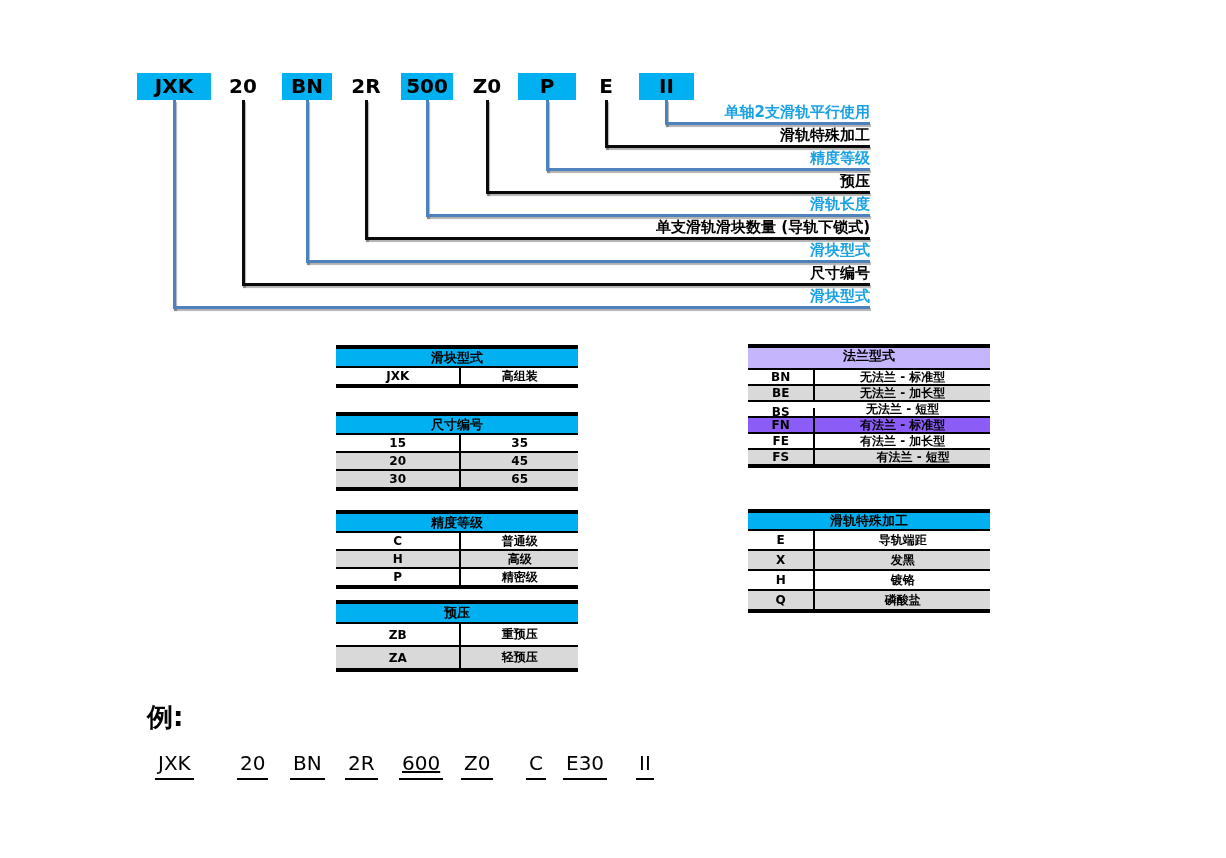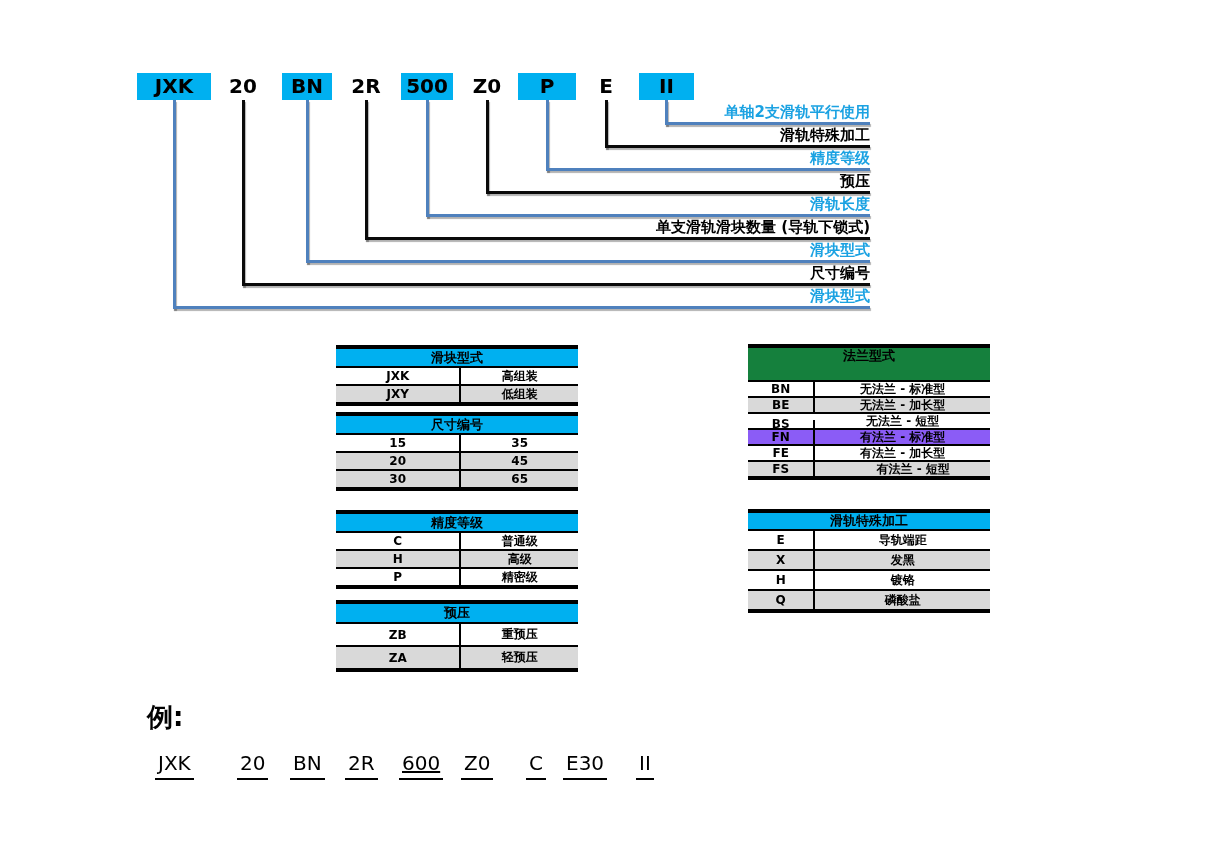--- a/index.html
+++ b/index.html
@@ -78,24 +78,20 @@
       <div class="hline" style="left: 664.5px; top: 122px; width: 205.5px; background: rgb(79, 129, 189);"></div>
       <div class="seg-label" style="top: 103px; color: rgb(27, 162, 226);">单轴2支滑轨平行使用</div>
     </div>
   <div id="tables-area">
       <div class="tbl" style="left: 336px; top: 345px; width: 242px;">
         <div class="tbl-head" style="height: 17px; line-height: 17px; background: rgb(0, 176, 240);">滑块型式</div>
         <div class="tbl-row" style="height: 16px; background: rgb(255, 255, 255);">
           <div class="c1" style="width: 51%;">JXK</div>
           <div class="c2">高组装</div>
         </div>
-        <div class="tbl-row" style="height: 16px; background: rgb(217, 217, 217);">
-          <div class="c1" style="width: 51%;">JXY</div>
-          <div class="c2">低组装</div>
-        </div>
       </div>
       <div class="tbl" style="left: 336px; top: 412px; width: 242px;">
         <div class="tbl-head" style="height: 17px; line-height: 17px; background: rgb(0, 176, 240);">尺寸编号</div>
         <div class="tbl-row" style="height: 16px; background: rgb(255, 255, 255);">
           <div class="c1" style="width: 51%;">15</div>
           <div class="c2">35</div>
         </div>
         <div class="tbl-row" style="height: 16px; background: rgb(217, 217, 217);">
           <div class="c1" style="width: 51%;">20</div>
           <div class="c2">45</div>
@@ -125,21 +121,21 @@
         <div class="tbl-row" style="height: 21px; background: rgb(255, 255, 255);">
           <div class="c1" style="width: 51%;">ZB</div>
           <div class="c2">重预压</div>
         </div>
         <div class="tbl-row" style="height: 21px; background: rgb(217, 217, 217);">
           <div class="c1" style="width: 51%;">ZA</div>
           <div class="c2">轻预压</div>
         </div>
       </div>
       <div class="tbl" style="left: 748px; top: 344px; width: 242px;">
-        <div class="tbl-head" style="height: 32px; line-height: 16px; background: #15803d;">法兰型式</div>
+        <div class="tbl-head" style="height: 20px; line-height: 16px; background: #c4b5fd;">法兰型式</div>
         <div class="tbl-row" style="height: 14px; background: rgb(255, 255, 255);">
           <div class="c1" style="width: 27%;">BN</div>
           <div class="c2">无法兰 - 标准型</div>
         </div>
         <div class="tbl-row" style="height: 14px; background: rgb(217, 217, 217);">
           <div class="c1" style="width: 27%;">BE</div>
           <div class="c2">无法兰 - 加长型</div>
         </div>
         <div class="tbl-row" style="height: 14px; background: rgb(255, 255, 255);">
           <div class="c1" style="width: 27%; margin-top: 6px;">BS</div>

